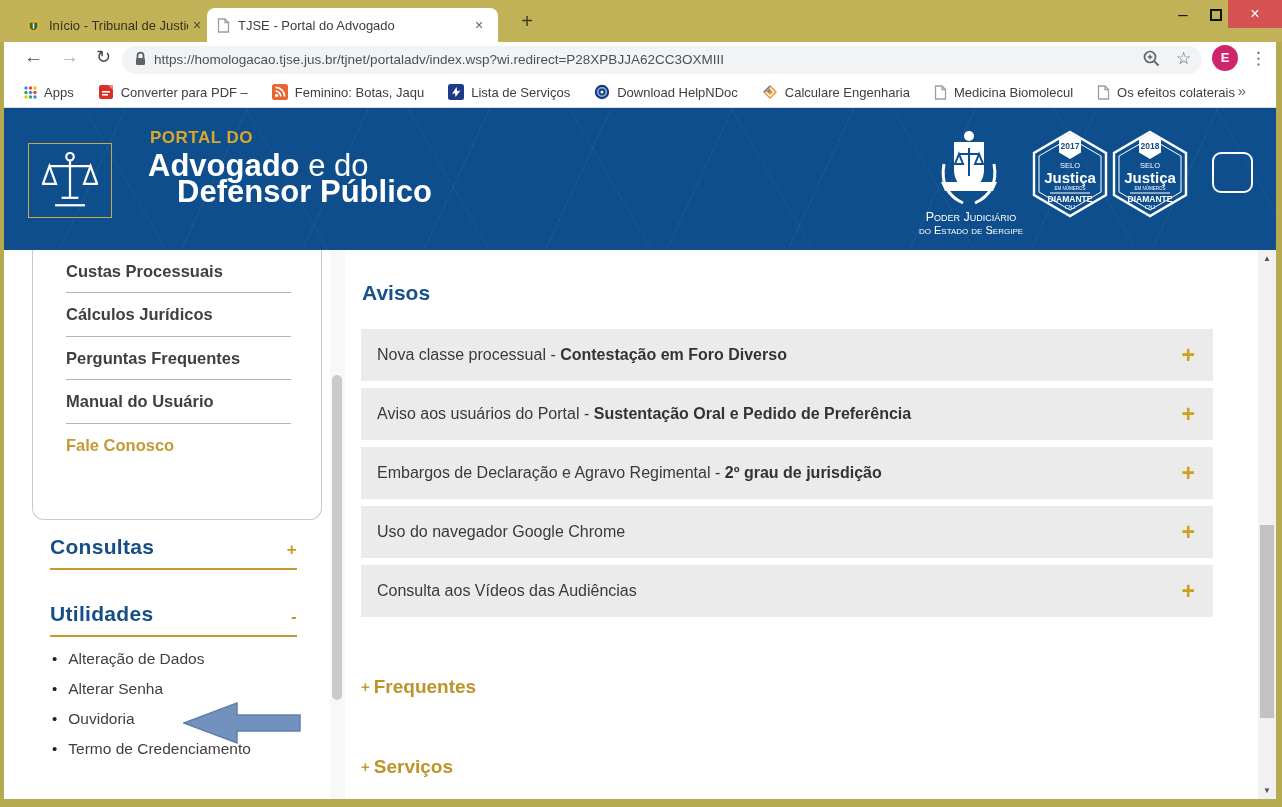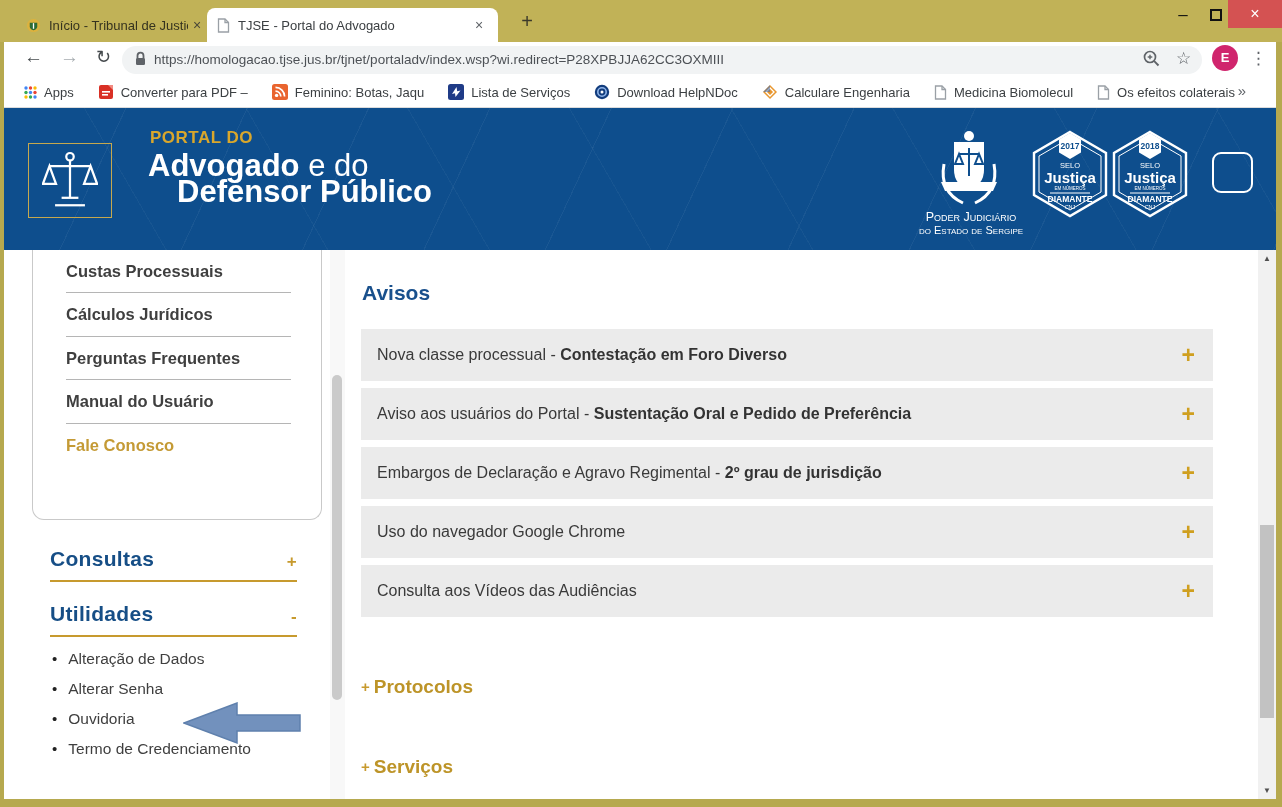--- a/index.html
+++ b/index.html
@@ -49,21 +49,21 @@
   .content { position:absolute; left:4px; top:250px; width:1272px; height:549px; background:#fff; }
 
   .side-card { position:absolute; left:28px; top:0px; width:290px; height:270px; border:1px solid #c9c9c9; border-top:none; border-radius:0 0 12px 12px; background:#fff; }
   .side-menu { list-style:none; }
   .side-menu li { position:relative; height:43.4px; line-height:43.4px; padding-left:33px; font-size:16.5px; font-weight:bold; color:#3f3f3f; }
   .side-menu li:not(:last-child)::after { content:""; position:absolute; left:33px; bottom:0; width:225px; border-bottom:1px solid #b5b5b5; }
   .side-menu li.gold { color:#c49a35; }
 
   .side-h { position:absolute; left:46px; width:247px; padding-bottom:9px; border-bottom:2px solid #c79a2e; font-size:21px; font-weight:bold; color:#164e86; letter-spacing:0.3px; }
   .side-h .tg { position:absolute; right:0; top:5px; font-size:17px; font-weight:bold; color:#c79a2e; }
-  .h-consultas { top:297px; }
+  .h-consultas { top:285px; }
   .h-utilidades { top:352px; }
   .util-list { position:absolute; left:48px; top:394px; list-style:none; }
   .util-list li { height:30px; line-height:30px; font-size:15.5px; color:#3f3f3f; }
   .util-list li::before { content:"•"; color:#222; margin-right:11px; font-size:15px; }
 
   .pointer-arrow { position:absolute; left:179px; top:452px; }
 
   .frame-scroll { position:absolute; left:326px; top:0; width:15px; height:549px; background:#f8f8f8; }
   .frame-thumb { position:absolute; left:2px; top:125px; width:10px; height:325px; background:#cacaca; border-radius:5px; }
 
@@ -338,21 +338,21 @@
   <div class="notice" style="top:256px;">
     <span>Uso do navegador Google Chrome</span><b></b>
     <span class="plus">+</span>
   </div>
   <div class="notice" style="top:315px;">
     <span>Consulta aos Vídeos das Audiências</span><b></b>
     <span class="plus">+</span>
   </div>
 
   <div class="gold-sec" style="top:426px;">
-    <span class="p">+</span><span>Protocolos</span>
+    <span class="p">+</span><span>Frequentes</span>
   </div>
   <div class="gold-sec" style="top:506px;">
     <span class="p">+</span><span>Serviços</span>
   </div>
 
   <div class="main-scroll">
     <span class="scroll-arrow" style="top:4px;">▲</span>
     <div class="main-thumb"></div>
     <span class="scroll-arrow" style="bottom:4px;">▼</span>
   </div>

